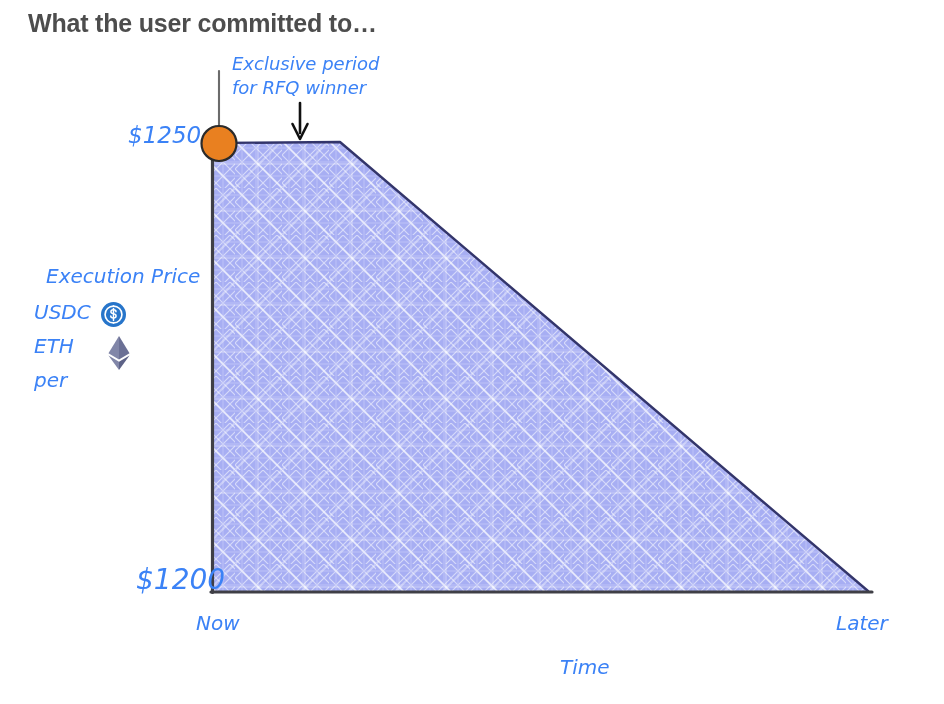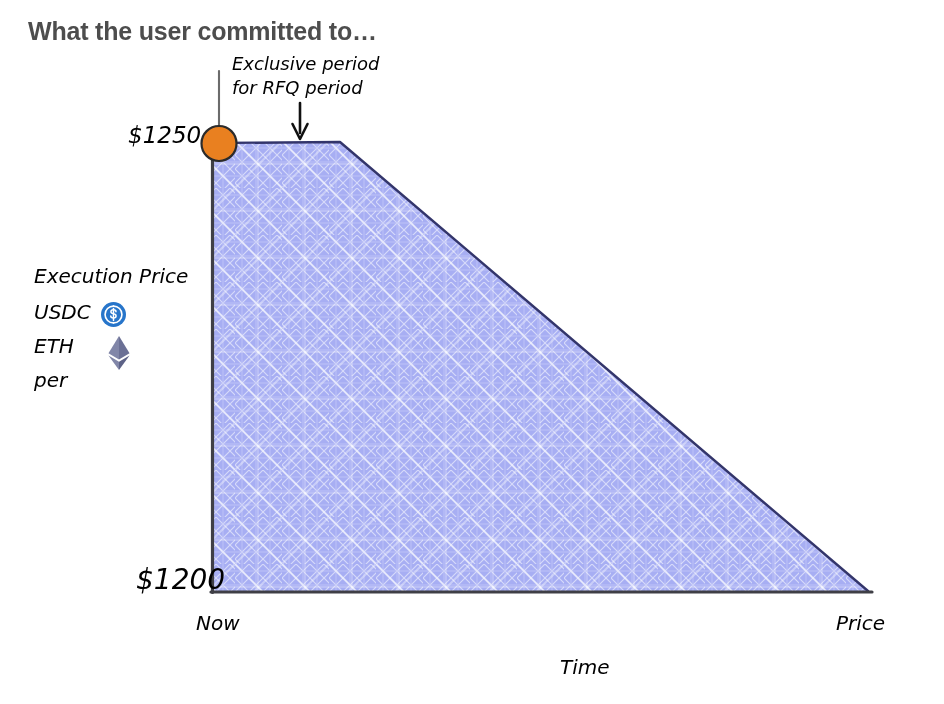--- a/index.html
+++ b/index.html
@@ -20,33 +20,33 @@
     left: 0; top: 0;
     width: 944px;
     height: 704px;
     background: #ffffff;
   }
 
   
   #title {
     position: absolute;
     left: 28px;
-    top: 17px;
+    top: 9px;
     font-family: "Liberation Sans", sans-serif;
     font-size: 25px;
     font-weight: bold;
     color: #4d4d4d;
     letter-spacing: -0.2px;
     white-space: nowrap;
   }
 
   
   .hand {
     font-family: "DejaVu Sans", sans-serif;
-    color: #000000;
+    color: #3b82f6;
     font-style: italic;
     white-space: nowrap;
   }
 
   
   #plot {
     position: absolute;
     left: 0;
     top: 0;
     width: 944px;
@@ -89,20 +89,21 @@
   #ylabel-block {
     position: absolute;
     left: 34px;
     top: 264px;
     width: 175px;
   }
   #ylabel-main {
     font-size: 20px;
     display: block;
     margin-bottom: 14px;
+    margin-left: 12px;
   }
   .token-row {
     display: flex;
     align-items: flex-start;
     height: 32px;
     margin-bottom: 2px;
   }
   .token-text {
     font-size: 20px;
     line-height: 1;
@@ -168,28 +169,28 @@
     <g>
       <path d="M 300 103 L 300 133" stroke="#111111" stroke-width="2.6" stroke-linecap="round"></path>
       <path d="M 292.5 124 L 300 139 L 307.5 124" fill="none" stroke="#111111" stroke-width="2.6" stroke-linecap="round" stroke-linejoin="round"></path>
     </g>
 
     <circle cx="219" cy="143.5" r="17.5" fill="#e98020" stroke="#2b2b2b" stroke-width="2.2"></circle>
   </svg>
 
   <div id="annotation" class="hand">
     <span class="ann-line">Exclusive period</span>
-    <span class="ann-line">for RFQ period</span>
+    <span class="ann-line">for RFQ winner</span>
   </div>
 
   <div id="label-high" class="hand">$1250</div>
   <div id="label-low" class="hand">$1200</div>
 
   <div id="label-now" class="hand">Now</div>
-  <div id="label-later" class="hand">Price</div>
+  <div id="label-later" class="hand">Later</div>
 
   <div id="label-time" class="hand">Time</div>
 
   <div id="ylabel-block">
     <span id="ylabel-main" class="hand">Execution Price</span>
 
     <div class="token-row">
       <span class="hand token-text">USDC</span>
       <span class="token-icon">
         <svg class="usdc-icon" viewBox="0 0 32 32" xmlns="http://www.w3.org/2000/svg">

